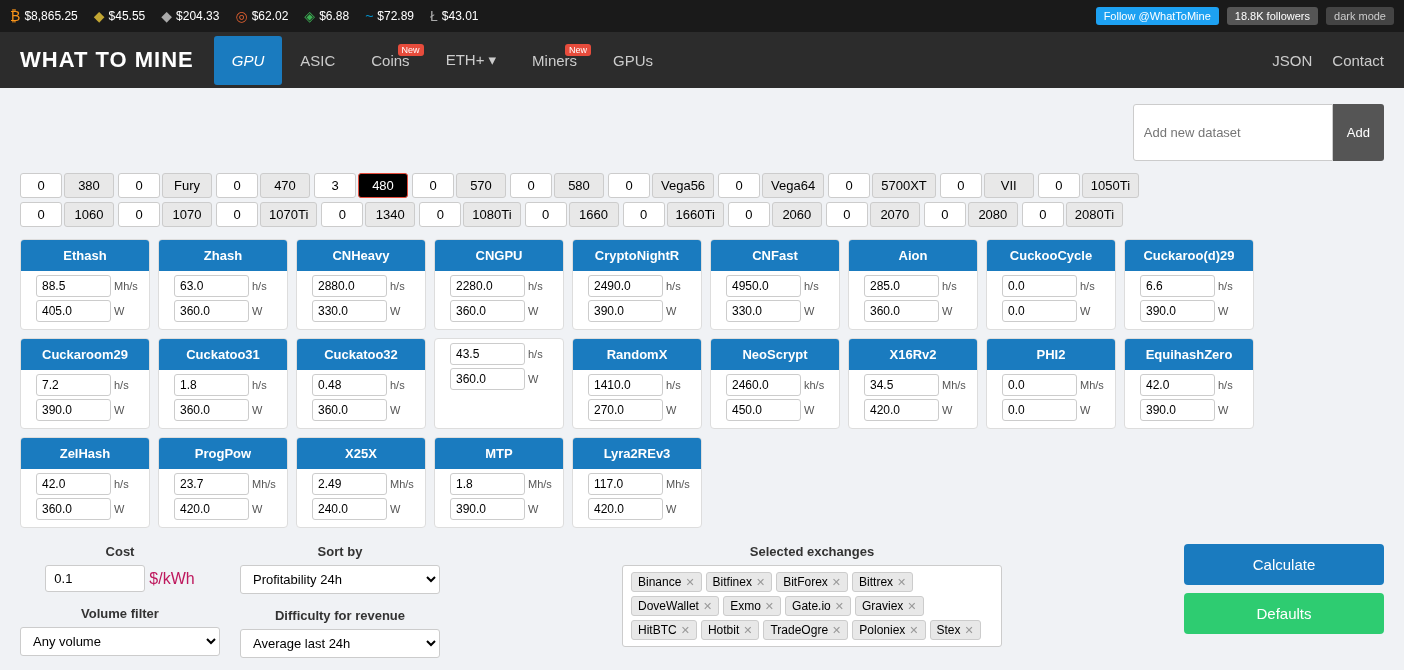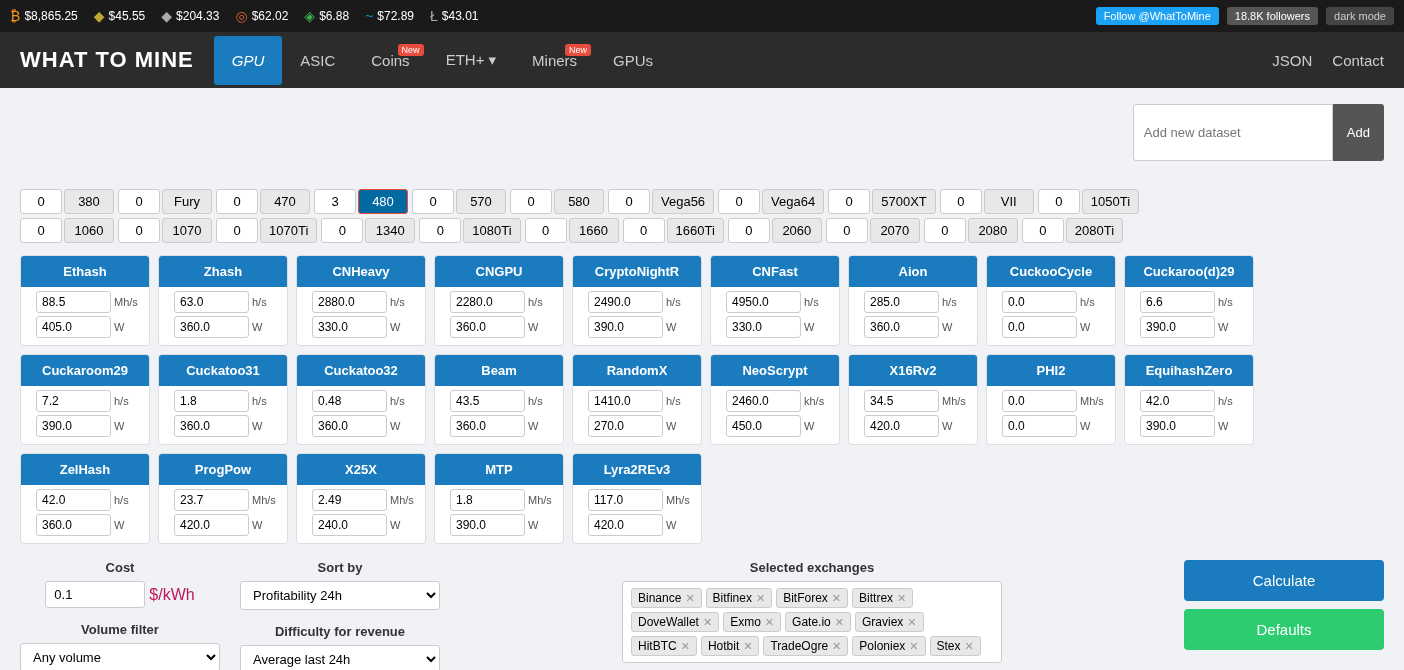--- a/index.html
+++ b/index.html
@@ -113,21 +113,21 @@
     
     .main-content {
       padding: 16px 20px;
       background: #f0f2f5;
     }
 
     
     .dataset-row {
       display: flex;
       justify-content: flex-end;
-      margin-bottom: 28px;
+      margin-bottom: 12px;
     }
     .dataset-input {
       border: 1px solid #ccc;
       border-radius: 3px 0 0 3px;
       padding: 6px 10px;
       font-size: 13px;
       width: 200px;
       outline: none;
     }
     .dataset-add-btn {
@@ -163,21 +163,21 @@
     .gpu-label {
       background: #e8e8e8;
       border: 1px solid #ccc;
       border-radius: 3px;
       padding: 4px 8px;
       font-size: 13px;
       min-width: 50px;
       text-align: center;
     }
     .gpu-label.highlight {
-      background: #0369a1;
+      background: #000000;
       color: #fff;
       border-color: #e74c3c;
     }
     .gpu-pair {
       display: flex;
       align-items: center;
       gap: 2px;
     }
 
     
@@ -639,21 +639,20 @@
             <input type="text" class="algo-field-input" value="0.48" style="">
             <span class="algo-field-unit">h/s</span>
           </div>
           <div class="algo-field">
             <input type="text" class="algo-field-input" value="360.0" style="">
             <span class="algo-field-unit">W</span>
           </div>
         </div>
       </div>
       <div class="algo-card">
-        <div class="algo-header">Beam</div>
         <div class="algo-fields">
           <div class="algo-field">
             <input type="text" class="algo-field-input" value="43.5" style="">
             <span class="algo-field-unit">h/s</span>
           </div>
           <div class="algo-field">
             <input type="text" class="algo-field-input" value="360.0" style="">
             <span class="algo-field-unit">W</span>
           </div>
         </div>

